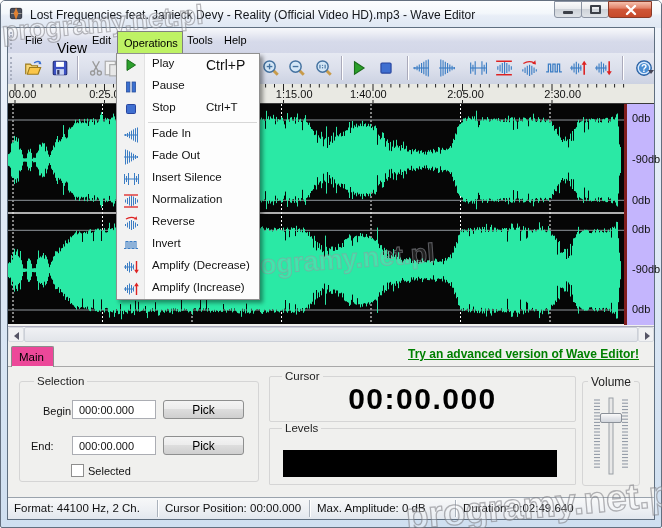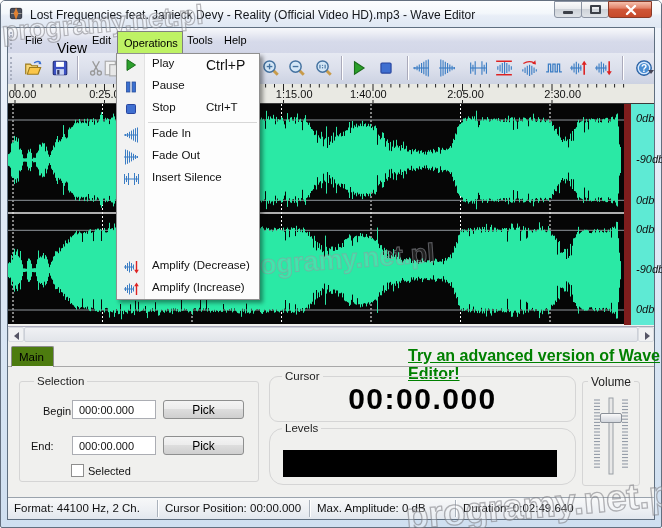--- a/index.html
+++ b/index.html
@@ -275,65 +275,65 @@
       <line x1="0" y1="16" x2="616" y2="16" stroke="#8f959b" stroke-width="1"></line>
       <line x1="0" y1="96.3" x2="616" y2="96.3" stroke="#8f959b" stroke-width="1"></line>
       <line x1="0" y1="109" x2="616" y2="109" stroke="#e9e9e9" stroke-width="1.6"></line>
       <line x1="0" y1="126.3" x2="616" y2="126.3" stroke="#8f959b" stroke-width="1"></line>
       <line x1="0" y1="206" x2="616" y2="206" stroke="#8f959b" stroke-width="1"></line>
 <path d="M0.5 50.1V61.9M1.5 49.6V62.4M2.5 48.3V63.7M3.5 39.5V72.5M4.5 38.1V73.9M5.5 38.3V73.7M6.5 31.9V80.1M7.5 36.7V75.3M8.5 33.2V78.8M9.5 37.7V74.3M10.5 34.4V77.6M11.5 45.5V66.5M12.5 44.6V67.4M13.5 46.0V66.0M14.5 50.4V61.6M15.5 54.2V57.8M16.5 54.4V57.6M17.5 54.3V57.7M18.5 54.2V57.8M19.5 49.4V62.6M20.5 45.7V66.3M21.5 47.7V64.3M22.5 44.8V67.2M23.5 48.9V63.1M24.5 54.8V57.2M25.5 53.6V58.4M26.5 53.8V58.2M27.5 53.8V58.2M28.5 49.3V62.7M29.5 48.4V63.6M30.5 46.6V65.4M31.5 40.5V71.5M32.5 40.6V71.4M33.5 42.6V69.4M34.5 38.7V73.3M35.5 39.5V72.5M36.5 39.2V72.8M37.5 47.3V64.7M38.5 42.6V69.4M39.5 46.6V65.4M40.5 50.5V61.5M41.5 52.8V59.2M42.5 51.0V61.0M43.5 47.3V64.7M44.5 45.9V66.1M45.5 41.6V70.4M46.5 43.3V68.7M47.5 38.2V73.8M48.5 35.2V76.8M49.5 32.0V80.0M50.5 38.1V73.9M51.5 36.3V75.7M52.5 37.3V74.7M53.5 35.2V76.8M54.5 33.0V79.0M55.5 21.1V90.9M56.5 30.1V81.9M57.5 33.2V78.8M58.5 34.4V77.6M59.5 33.5V78.5M60.5 25.5V86.5M61.5 23.5V88.5M62.5 24.7V87.3M63.5 23.3V88.7M64.5 22.8V89.2M65.5 21.3V90.7M66.5 19.3V92.7M67.5 15.8V96.2M68.5 19.2V92.8M69.5 18.2V93.8M70.5 19.2V92.8M71.5 15.0V97.0M72.5 17.4V94.6M73.5 19.2V92.8M74.5 18.3V93.7M75.5 18.8V93.2M76.5 14.9V97.1M77.5 18.7V93.3M78.5 19.3V92.7M79.5 14.6V97.4M80.5 22.0V90.0M81.5 17.4V94.6M82.5 15.4V96.6M83.5 15.3V96.7M84.5 18.0V94.0M85.5 14.2V97.8M86.5 20.7V91.3M87.5 15.3V96.7M88.5 16.3V95.7M89.5 18.7V93.3M90.5 17.4V94.6M91.5 15.2V96.8M92.5 10.8V101.2M93.5 8.2V103.8M94.5 11.0V101.0M95.5 17.3V94.7M96.5 17.4V94.6M97.5 13.8V98.2M98.5 15.9V96.1M99.5 14.2V97.8M100.5 14.9V97.1M101.5 20.1V91.9M102.5 15.5V96.5M103.5 13.7V98.3M104.5 13.5V98.5M105.5 9.6V102.4M106.5 12.4V99.6M107.5 16.3V95.7M108.5 16.2V95.8M109.5 18.7V93.3M110.5 12.4V99.6M111.5 7.2V104.8M112.5 13.5V98.5M113.5 16.4V95.6M114.5 7.2V104.8M115.5 11.6V100.4M116.5 12.0V100.0M117.5 15.5V96.5M118.5 15.1V96.9M119.5 13.7V98.3M120.5 14.6V97.4M121.5 12.1V99.9M122.5 14.5V97.5M123.5 12.2V99.8M124.5 12.2V99.8M125.5 14.3V97.7M126.5 17.0V95.0M127.5 16.2V95.8M128.5 13.0V99.0M129.5 14.8V97.2M130.5 14.4V97.6M131.5 14.6V97.4M132.5 13.3V98.7M133.5 14.5V97.5M134.5 16.0V96.0M135.5 14.9V97.1M136.5 13.6V98.4M137.5 22.8V89.2M138.5 15.0V97.0M139.5 14.1V97.9M140.5 15.0V97.0M141.5 13.0V99.0M142.5 13.4V98.6M143.5 10.7V101.3M144.5 13.1V98.9M145.5 17.3V94.7M146.5 15.8V96.2M147.5 16.8V95.2M148.5 14.7V97.3M149.5 13.6V98.4M150.5 14.6V97.4M151.5 17.5V94.5M152.5 18.5V93.5M153.5 13.4V98.6M154.5 15.7V96.3M155.5 8.5V103.5M156.5 16.0V96.0M157.5 16.5V95.5M158.5 16.6V95.4M159.5 18.1V93.9M160.5 16.0V96.0M161.5 16.5V95.5M162.5 15.6V96.4M163.5 13.2V98.8M164.5 13.3V98.7M165.5 16.9V95.1M166.5 14.3V97.7M167.5 17.5V94.5M168.5 13.6V98.4M169.5 16.9V95.1M170.5 13.6V98.4M171.5 14.7V97.3M172.5 17.9V94.1M173.5 16.1V95.9M174.5 13.5V98.5M175.5 14.2V97.8M176.5 13.9V98.1M177.5 13.9V98.1M178.5 16.5V95.5M179.5 13.5V98.5M180.5 17.5V94.5M181.5 17.0V95.0M182.5 17.4V94.6M183.5 17.2V94.8M184.5 16.7V95.3M185.5 16.7V95.3M186.5 17.3V94.7M187.5 18.1V93.9M188.5 18.1V93.9M189.5 15.4V96.6M190.5 15.8V96.2M191.5 11.8V100.2M192.5 16.0V96.0M193.5 14.0V98.0M194.5 15.6V96.4M195.5 13.2V98.8M196.5 14.0V98.0M197.5 15.0V97.0M198.5 16.4V95.6M199.5 17.5V94.5M200.5 14.5V97.5M201.5 17.4V94.6M202.5 13.9V98.1M203.5 21.2V90.8M204.5 16.9V95.1M205.5 15.8V96.2M206.5 15.8V96.2M207.5 13.2V98.8M208.5 9.6V102.4M209.5 13.1V98.9M210.5 16.2V95.8M211.5 16.0V96.0M212.5 15.4V96.6M213.5 15.4V96.6M214.5 16.6V95.4M215.5 15.9V96.1M216.5 17.8V94.2M217.5 16.7V95.3M218.5 15.1V96.9M219.5 14.5V97.5M220.5 13.3V98.7M221.5 16.1V95.9M222.5 11.1V100.9M223.5 14.4V97.6M224.5 13.4V98.6M225.5 21.2V90.8M226.5 13.5V98.5M227.5 15.0V97.0M228.5 13.3V98.7M229.5 13.4V98.6M230.5 13.0V99.0M231.5 14.0V98.0M232.5 17.4V94.6M233.5 15.7V96.3M234.5 13.2V98.8M235.5 14.2V97.8M236.5 14.0V98.0M237.5 17.4V94.6M238.5 13.6V98.4M239.5 14.6V97.4M240.5 17.0V95.0M241.5 16.0V96.0M242.5 16.0V96.0M243.5 16.2V95.8M244.5 12.2V99.8M245.5 15.3V96.7M246.5 13.7V98.3M247.5 14.0V98.0M248.5 16.8V95.2M249.5 15.9V96.1M250.5 15.6V96.4M251.5 17.1V94.9M252.5 15.7V96.3M253.5 13.6V98.4M254.5 15.7V96.3M255.5 14.8V97.2M256.5 16.6V95.4M257.5 24.8V87.2M258.5 6.8V105.2M259.5 14.9V97.1M260.5 12.3V99.7M261.5 16.0V96.0M262.5 12.5V99.5M263.5 14.4V97.6M264.5 14.7V97.3M265.5 10.8V101.2M266.5 14.8V97.2M267.5 20.3V91.7M268.5 12.9V99.1M269.5 17.4V94.6M270.5 15.0V97.0M271.5 16.0V96.0M272.5 15.8V96.2M273.5 13.3V98.7M274.5 13.8V98.2M275.5 17.1V94.9M276.5 20.4V91.6M277.5 24.4V87.6M278.5 15.7V96.3M279.5 9.1V102.9M280.5 15.6V96.4M281.5 17.6V94.4M282.5 13.6V98.4M283.5 13.1V98.9M284.5 16.5V95.5M285.5 16.9V95.1M286.5 13.1V98.9M287.5 19.7V92.3M288.5 13.4V98.6M289.5 9.5V102.5M290.5 17.8V94.2M291.5 15.8V96.2M292.5 14.8V97.2M293.5 17.9V94.1M294.5 26.2V85.8M295.5 16.4V95.6M296.5 14.4V97.6M297.5 11.1V100.9M298.5 17.9V94.1M299.5 18.6V93.4M300.5 20.8V91.2M301.5 18.7V93.3M302.5 22.9V89.1M303.5 25.0V87.0M304.5 25.5V86.5M305.5 26.9V85.1M306.5 31.1V80.9M307.5 30.6V81.4M308.5 26.5V85.5M309.5 38.8V73.2M310.5 31.3V80.7M311.5 33.5V78.5M312.5 34.8V77.2M313.5 27.8V84.2M314.5 32.7V79.3M315.5 42.3V69.7M316.5 35.4V76.6M317.5 34.2V77.8M318.5 22.4V89.6M319.5 43.9V68.1M320.5 32.9V79.1M321.5 41.0V71.0M322.5 37.6V74.4M323.5 31.8V80.2M324.5 38.8V73.2M325.5 28.5V83.5M326.5 36.6V75.4M327.5 32.7V79.3M328.5 22.8V89.2M329.5 31.3V80.7M330.5 32.3V79.7M331.5 30.3V81.7M332.5 28.9V83.1M333.5 32.4V79.6M334.5 32.0V80.0M335.5 27.7V84.3M336.5 31.9V80.1M337.5 26.8V85.2M338.5 26.2V85.8M339.5 26.2V85.8M340.5 23.5V88.5M341.5 18.0V94.0M342.5 29.0V83.0M343.5 23.7V88.3M344.5 17.0V95.0M345.5 24.3V87.7M346.5 21.3V90.7M347.5 22.8V89.2M348.5 19.7V92.3M349.5 23.4V88.6M350.5 21.5V90.5M351.5 22.2V89.8M352.5 19.6V92.4M353.5 22.1V89.9M354.5 16.8V95.2M355.5 22.2V89.8M356.5 20.1V91.9M357.5 19.4V92.6M358.5 22.8V89.2M359.5 21.9V90.1M360.5 19.8V92.2M361.5 22.3V89.7M362.5 19.9V92.1M363.5 24.0V88.0M364.5 22.7V89.3M365.5 26.2V85.8M366.5 22.3V89.7M367.5 21.6V90.4M368.5 24.1V87.9M369.5 40.8V71.2M370.5 30.6V81.4M371.5 31.9V80.1M372.5 35.3V76.7M373.5 33.8V78.2M374.5 28.3V83.7M375.5 28.9V83.1M376.5 34.0V78.0M377.5 42.7V69.3M378.5 37.2V74.8M379.5 35.4V76.6M380.5 39.0V73.0M381.5 46.5V65.5M382.5 37.9V74.1M383.5 47.1V64.9M384.5 42.6V69.4M385.5 36.4V75.6M386.5 43.9V68.1M387.5 42.6V69.4M388.5 35.8V76.2M389.5 41.4V70.6M390.5 43.5V68.5M391.5 42.0V70.0M392.5 46.6V65.4M393.5 41.0V71.0M394.5 44.0V68.0M395.5 37.6V74.4M396.5 45.3V66.7M397.5 44.7V67.3M398.5 41.8V70.2M399.5 47.5V64.5M400.5 47.5V64.5M401.5 45.9V66.1M402.5 46.0V66.0M403.5 50.2V61.8M404.5 45.2V66.8M405.5 47.4V64.6M406.5 46.1V65.9M407.5 44.9V67.1M408.5 47.8V64.2M409.5 47.6V64.4M410.5 46.5V65.5M411.5 49.6V62.4M412.5 46.9V65.1M413.5 46.3V65.7M414.5 48.7V63.3M415.5 48.0V64.0M416.5 50.3V61.7M417.5 47.5V64.5M418.5 50.7V61.3M419.5 47.9V64.1M420.5 46.2V65.8M421.5 47.6V64.4M422.5 45.8V66.2M423.5 47.8V64.2M424.5 49.3V62.7M425.5 44.9V67.1M426.5 46.2V65.8M427.5 48.5V63.5M428.5 47.5V64.5M429.5 47.8V64.2M430.5 43.0V69.0M431.5 43.7V68.3M432.5 49.7V62.3M433.5 45.8V66.2M434.5 43.8V68.2M435.5 45.5V66.5M436.5 46.0V66.0M437.5 46.2V65.8M438.5 44.6V67.4M439.5 45.6V66.4M440.5 44.9V67.1M441.5 43.7V68.3M442.5 42.0V70.0M443.5 43.7V68.3M444.5 39.2V72.8M445.5 34.8V77.2M446.5 36.0V76.0M447.5 29.5V82.5M448.5 30.4V81.6M449.5 23.1V88.9M450.5 22.2V89.8M451.5 20.4V91.6M452.5 20.0V92.0M453.5 18.7V93.3M454.5 18.3V93.7M455.5 14.5V97.5M456.5 14.5V97.5M457.5 13.8V98.2M458.5 17.0V95.0M459.5 14.6V97.4M460.5 12.4V99.6M461.5 13.9V98.1M462.5 14.6V97.4M463.5 15.7V96.3M464.5 12.4V99.6M465.5 14.7V97.3M466.5 12.3V99.7M467.5 16.7V95.3M468.5 6.7V105.3M469.5 17.1V94.9M470.5 23.2V88.8M471.5 21.0V91.0M472.5 16.6V95.4M473.5 16.3V95.7M474.5 13.2V98.8M475.5 16.6V95.4M476.5 15.5V96.5M477.5 15.6V96.4M478.5 16.3V95.7M479.5 13.0V99.0M480.5 14.8V97.2M481.5 17.5V94.5M482.5 17.1V94.9M483.5 14.9V97.1M484.5 16.2V95.8M485.5 14.8V97.2M486.5 14.5V97.5M487.5 15.6V96.4M488.5 14.7V97.3M489.5 16.7V95.3M490.5 14.0V98.0M491.5 17.0V95.0M492.5 17.4V94.6M493.5 15.8V96.2M494.5 15.8V96.2M495.5 17.9V94.1M496.5 17.7V94.3M497.5 14.2V97.8M498.5 17.9V94.1M499.5 16.3V95.7M500.5 11.7V100.3M501.5 18.2V93.8M502.5 14.1V97.9M503.5 13.3V98.7M504.5 13.4V98.6M505.5 25.9V86.1M506.5 13.5V98.5M507.5 16.4V95.6M508.5 17.4V94.6M509.5 24.9V87.1M510.5 17.5V94.5M511.5 13.6V98.4M512.5 16.9V95.1M513.5 16.6V95.4M514.5 17.3V94.7M515.5 13.5V98.5M516.5 13.7V98.3M517.5 14.2V97.8M518.5 15.5V96.5M519.5 16.4V95.6M520.5 22.3V89.7M521.5 13.8V98.2M522.5 13.2V98.8M523.5 16.2V95.8M524.5 16.9V95.1M525.5 9.7V102.3M526.5 14.3V97.7M527.5 17.3V94.7M528.5 18.0V94.0M529.5 16.9V95.1M530.5 13.2V98.8M531.5 14.9V97.1M532.5 18.2V93.8M533.5 17.4V94.6M534.5 16.0V96.0M535.5 13.7V98.3M536.5 17.1V94.9M537.5 18.1V93.9M538.5 16.4V95.6M539.5 16.4V95.6M540.5 15.3V96.7M541.5 18.3V93.7M542.5 18.2V93.8M543.5 17.3V94.7M544.5 22.0V90.0M545.5 21.1V90.9M546.5 26.6V85.4M547.5 25.0V87.0M548.5 24.7V87.3M549.5 30.2V81.8M550.5 31.7V80.3M551.5 22.8V89.2M552.5 33.5V78.5M553.5 36.0V76.0M554.5 38.0V74.0M555.5 35.2V76.8M556.5 36.8V75.2M557.5 32.6V79.4M558.5 37.1V74.9M559.5 35.5V76.5M560.5 43.4V68.6M561.5 35.0V77.0M562.5 29.6V82.4M563.5 36.9V75.1M564.5 27.0V85.0M565.5 36.7V75.3M566.5 25.0V87.0M567.5 24.6V87.4M568.5 23.2V88.8M569.5 18.2V93.8M570.5 15.9V96.1M571.5 18.7V93.3M572.5 17.8V94.2M573.5 17.3V94.7M574.5 16.7V95.3M575.5 13.1V98.9M576.5 28.4V83.6M577.5 18.4V93.6M578.5 14.9V97.1M579.5 17.9V94.1M580.5 25.4V86.6M581.5 14.9V97.1M582.5 15.9V96.1M583.5 14.4V97.6M584.5 15.0V97.0M585.5 14.9V97.1M586.5 15.5V96.5M587.5 17.5V94.5M588.5 15.8V96.2M589.5 14.3V97.7M590.5 18.7V93.3M591.5 14.1V97.9M592.5 18.0V94.0M593.5 18.4V93.6M594.5 15.4V96.6M595.5 14.8V97.2M596.5 15.5V96.5M597.5 14.3V97.7M598.5 13.8V98.2M599.5 13.9V98.1M600.5 18.7V93.3M601.5 16.9V95.1M602.5 17.4V94.6M603.5 13.1V98.9M604.5 12.7V99.3M605.5 15.2V96.8M606.5 15.9V96.1M607.5 13.5V98.5M608.5 10.4V101.6M609.5 9.5V102.5M610.5 22.5V89.5M611.5 40.4V71.6M612.5 43.0V69.0" stroke="#2ae9a5" stroke-width="1" fill="none"></path>
 <path d="M0.5 159.3V173.1M1.5 158.2V174.2M2.5 158.8V173.6M3.5 151.1V181.3M4.5 155.5V176.9M5.5 147.9V184.5M6.5 144.8V187.6M7.5 150.9V181.5M8.5 147.5V184.9M9.5 145.3V187.1M10.5 152.2V180.2M11.5 153.5V178.9M12.5 147.0V185.4M13.5 156.2V176.2M14.5 160.3V172.1M15.5 164.4V168.0M16.5 164.4V168.0M17.5 164.6V167.8M18.5 164.8V167.6M19.5 156.9V175.5M20.5 154.5V177.9M21.5 154.7V177.7M22.5 156.3V176.1M23.5 159.8V172.6M24.5 164.4V168.0M25.5 164.3V168.1M26.5 164.1V168.3M27.5 164.2V168.2M28.5 160.1V172.3M29.5 155.3V177.1M30.5 146.5V185.9M31.5 153.7V178.7M32.5 152.4V180.0M33.5 153.4V179.0M34.5 151.5V180.9M35.5 149.0V183.4M36.5 154.7V177.7M37.5 151.1V181.3M38.5 152.6V179.8M39.5 155.4V177.0M40.5 159.6V172.8M41.5 163.2V169.2M42.5 160.7V171.7M43.5 157.9V174.5M44.5 156.6V175.8M45.5 152.6V179.8M46.5 151.9V180.5M47.5 147.2V185.2M48.5 147.4V185.0M49.5 147.6V184.8M50.5 149.2V183.2M51.5 143.6V188.8M52.5 147.3V185.1M53.5 144.3V188.1M54.5 143.9V188.5M55.5 140.2V192.2M56.5 142.5V189.9M57.5 136.5V195.9M58.5 139.1V193.3M59.5 139.6V192.8M60.5 135.4V197.0M61.5 138.3V194.1M62.5 132.5V199.9M63.5 133.3V199.1M64.5 131.8V200.6M65.5 131.1V201.3M66.5 129.7V202.7M67.5 128.5V203.9M68.5 126.7V205.7M69.5 130.3V202.1M70.5 129.3V203.1M71.5 127.5V204.9M72.5 128.7V203.7M73.5 129.4V203.0M74.5 137.9V194.5M75.5 128.9V203.5M76.5 128.0V204.4M77.5 129.2V203.2M78.5 127.6V204.8M79.5 129.8V202.6M80.5 127.1V205.3M81.5 125.7V206.7M82.5 125.2V207.2M83.5 128.9V203.5M84.5 128.2V204.2M85.5 137.1V195.3M86.5 127.5V204.9M87.5 125.3V207.1M88.5 125.7V206.7M89.5 124.6V207.8M90.5 124.6V207.8M91.5 126.2V206.2M92.5 124.9V207.5M93.5 137.0V195.4M94.5 126.3V206.1M95.5 126.2V206.2M96.5 124.0V208.4M97.5 128.3V204.1M98.5 128.5V203.9M99.5 128.1V204.3M100.5 124.2V208.2M101.5 118.8V213.6M102.5 125.1V207.3M103.5 124.5V207.9M104.5 124.1V208.3M105.5 126.3V206.1M106.5 119.5V212.9M107.5 123.5V208.9M108.5 127.4V205.0M109.5 125.9V206.5M110.5 122.2V210.2M111.5 122.5V209.9M112.5 132.4V200.0M113.5 117.1V215.3M114.5 125.5V206.9M115.5 122.2V210.2M116.5 126.0V206.4M117.5 124.5V207.9M118.5 124.1V208.3M119.5 122.8V209.6M120.5 126.6V205.8M121.5 125.6V206.8M122.5 132.1V200.3M123.5 123.0V209.4M124.5 123.5V208.9M125.5 125.2V207.2M126.5 121.3V211.1M127.5 135.6V196.8M128.5 126.8V205.6M129.5 125.0V207.4M130.5 134.6V197.8M131.5 124.6V207.8M132.5 125.0V207.4M133.5 125.5V206.9M134.5 126.1V206.3M135.5 127.6V204.8M136.5 125.7V206.7M137.5 130.4V202.0M138.5 123.4V209.0M139.5 118.3V214.1M140.5 124.7V207.7M141.5 124.8V207.6M142.5 126.9V205.5M143.5 124.6V207.8M144.5 128.0V204.4M145.5 125.3V207.1M146.5 124.5V207.9M147.5 134.2V198.2M148.5 126.0V206.4M149.5 126.5V205.9M150.5 120.7V211.7M151.5 121.2V211.2M152.5 124.0V208.4M153.5 126.7V205.7M154.5 126.2V206.2M155.5 124.5V207.9M156.5 123.6V208.8M157.5 126.5V205.9M158.5 124.8V207.6M159.5 127.5V204.9M160.5 127.0V205.4M161.5 123.7V208.7M162.5 123.9V208.5M163.5 127.6V204.8M164.5 122.3V210.1M165.5 127.9V204.5M166.5 126.7V205.7M167.5 127.8V204.6M168.5 125.1V207.3M169.5 127.4V205.0M170.5 124.2V208.2M171.5 125.0V207.4M172.5 124.6V207.8M173.5 136.4V196.0M174.5 125.5V206.9M175.5 126.0V206.4M176.5 127.7V204.7M177.5 126.5V205.9M178.5 127.4V205.0M179.5 125.7V206.7M180.5 124.0V208.4M181.5 125.0V207.4M182.5 125.3V207.1M183.5 124.3V208.1M184.5 121.6V210.8M185.5 127.5V204.9M186.5 128.1V204.3M187.5 128.1V204.3M188.5 125.7V206.7M189.5 125.0V207.4M190.5 126.9V205.5M191.5 128.6V203.8M192.5 137.0V195.4M193.5 124.6V207.8M194.5 126.3V206.1M195.5 127.9V204.5M196.5 126.0V206.4M197.5 127.8V204.6M198.5 137.6V194.8M199.5 124.8V207.6M200.5 128.1V204.3M201.5 125.7V206.7M202.5 123.8V208.6M203.5 125.5V206.9M204.5 126.0V206.4M205.5 124.4V208.0M206.5 126.6V205.8M207.5 124.5V207.9M208.5 126.3V206.1M209.5 125.6V206.8M210.5 124.2V208.2M211.5 125.5V206.9M212.5 126.1V206.3M213.5 124.5V207.9M214.5 124.5V207.9M215.5 132.4V200.0M216.5 127.3V205.1M217.5 126.0V206.4M218.5 123.7V208.7M219.5 126.4V206.0M220.5 125.8V206.6M221.5 127.3V205.1M222.5 125.9V206.5M223.5 127.8V204.6M224.5 124.0V208.4M225.5 125.2V207.2M226.5 127.9V204.5M227.5 125.8V206.6M228.5 124.9V207.5M229.5 123.5V208.9M230.5 123.1V209.3M231.5 123.0V209.4M232.5 125.6V206.8M233.5 119.6V212.8M234.5 127.6V204.8M235.5 124.6V207.8M236.5 127.3V205.1M237.5 123.0V209.4M238.5 132.8V199.6M239.5 123.5V208.9M240.5 124.0V208.4M241.5 122.8V209.6M242.5 123.6V208.8M243.5 127.6V204.8M244.5 126.2V206.2M245.5 122.7V209.7M246.5 125.1V207.3M247.5 126.3V206.1M248.5 127.0V205.4M249.5 127.2V205.2M250.5 126.6V205.8M251.5 127.2V205.2M252.5 124.3V208.1M253.5 123.0V209.4M254.5 122.4V210.0M255.5 124.3V208.1M256.5 126.7V205.7M257.5 126.4V206.0M258.5 123.6V208.8M259.5 124.7V207.7M260.5 124.0V208.4M261.5 126.9V205.5M262.5 126.5V205.9M263.5 125.5V206.9M264.5 127.3V205.1M265.5 126.6V205.8M266.5 123.7V208.7M267.5 124.2V208.2M268.5 126.8V205.6M269.5 125.2V207.2M270.5 124.9V207.5M271.5 124.0V208.4M272.5 125.8V206.6M273.5 125.8V206.6M274.5 126.7V205.7M275.5 123.6V208.8M276.5 127.7V204.7M277.5 136.4V196.0M278.5 125.0V207.4M279.5 123.6V208.8M280.5 125.3V207.1M281.5 133.2V199.2M282.5 125.9V206.5M283.5 123.4V209.0M284.5 124.6V207.8M285.5 123.8V208.6M286.5 124.0V208.4M287.5 132.1V200.3M288.5 121.8V210.6M289.5 128.0V204.4M290.5 125.0V207.4M291.5 124.4V208.0M292.5 127.5V204.9M293.5 125.6V206.8M294.5 128.3V204.1M295.5 123.6V208.8M296.5 125.1V207.3M297.5 128.2V204.2M298.5 128.7V203.7M299.5 127.9V204.5M300.5 131.9V200.5M301.5 127.8V204.6M302.5 132.8V199.6M303.5 132.2V200.2M304.5 134.7V197.7M305.5 143.6V188.8M306.5 131.8V200.6M307.5 136.9V195.5M308.5 146.4V186.0M309.5 138.1V194.3M310.5 143.9V188.5M311.5 139.3V193.1M312.5 145.5V186.9M313.5 141.1V191.3M314.5 148.2V184.2M315.5 147.2V185.2M316.5 152.8V179.6M317.5 131.6V200.8M318.5 142.8V189.6M319.5 146.9V185.5M320.5 151.4V181.0M321.5 144.2V188.2M322.5 145.2V187.2M323.5 142.6V189.8M324.5 142.5V189.9M325.5 146.9V185.5M326.5 146.8V185.6M327.5 143.2V189.2M328.5 145.9V186.5M329.5 145.9V186.5M330.5 139.8V192.6M331.5 143.1V189.3M332.5 143.1V189.3M333.5 143.7V188.7M334.5 139.0V193.4M335.5 143.0V189.4M336.5 135.9V196.5M337.5 135.1V197.3M338.5 135.1V197.3M339.5 134.3V198.1M340.5 133.7V198.7M341.5 130.4V202.0M342.5 131.6V200.8M343.5 136.5V195.9M344.5 141.8V190.6M345.5 134.2V198.2M346.5 132.8V199.6M347.5 132.1V200.3M348.5 131.7V200.7M349.5 138.2V194.2M350.5 132.1V200.3M351.5 132.2V200.2M352.5 129.0V203.4M353.5 132.1V200.3M354.5 129.7V202.7M355.5 132.8V199.6M356.5 133.3V199.1M357.5 132.8V199.6M358.5 130.0V202.4M359.5 132.8V199.6M360.5 134.1V198.3M361.5 131.9V200.5M362.5 133.0V199.4M363.5 134.5V197.9M364.5 133.9V198.5M365.5 135.3V197.1M366.5 136.5V195.9M367.5 136.9V195.5M368.5 135.9V196.5M369.5 123.5V208.9M370.5 139.7V192.7M371.5 144.1V188.3M372.5 141.2V191.2M373.5 141.1V191.3M374.5 145.5V186.9M375.5 151.0V181.4M376.5 143.8V188.6M377.5 146.2V186.2M378.5 145.4V187.0M379.5 153.8V178.6M380.5 147.1V185.3M381.5 153.7V178.7M382.5 154.5V177.9M383.5 151.2V181.2M384.5 152.5V179.9M385.5 145.0V187.4M386.5 152.8V179.6M387.5 150.6V181.8M388.5 155.3V177.1M389.5 152.9V179.5M390.5 148.2V184.2M391.5 154.9V177.5M392.5 153.5V178.9M393.5 155.8V176.6M394.5 158.4V174.0M395.5 156.6V175.8M396.5 155.0V177.4M397.5 155.6V176.8M398.5 154.2V178.2M399.5 155.1V177.3M400.5 155.6V176.8M401.5 153.5V178.9M402.5 154.6V177.8M403.5 159.0V173.4M404.5 156.8V175.6M405.5 159.1V173.3M406.5 155.9V176.5M407.5 156.9V175.5M408.5 158.3V174.1M409.5 155.9V176.5M410.5 159.6V172.8M411.5 158.0V174.4M412.5 157.4V175.0M413.5 158.3V174.1M414.5 154.3V178.1M415.5 156.9V175.5M416.5 158.1V174.3M417.5 157.8V174.6M418.5 158.3V174.1M419.5 156.4V176.0M420.5 156.3V176.1M421.5 156.2V176.2M422.5 158.0V174.4M423.5 157.0V175.4M424.5 156.8V175.6M425.5 161.1V171.3M426.5 156.7V175.7M427.5 154.6V177.8M428.5 155.3V177.1M429.5 157.6V174.8M430.5 158.0V174.4M431.5 157.5V174.9M432.5 157.3V175.1M433.5 157.7V174.7M434.5 155.0V177.4M435.5 160.2V172.2M436.5 156.9V175.5M437.5 153.9V178.5M438.5 156.5V175.9M439.5 154.6V177.8M440.5 153.0V179.4M441.5 153.3V179.1M442.5 150.5V181.9M443.5 154.2V178.2M444.5 148.7V183.7M445.5 148.6V183.8M446.5 142.2V190.2M447.5 143.8V188.6M448.5 138.1V194.3M449.5 139.4V193.0M450.5 131.3V201.1M451.5 130.7V201.7M452.5 126.4V206.0M453.5 127.5V204.9M454.5 125.2V207.2M455.5 128.2V204.2M456.5 125.4V207.0M457.5 126.4V206.0M458.5 126.7V205.7M459.5 127.6V204.8M460.5 124.2V208.2M461.5 132.2V200.2M462.5 124.1V208.3M463.5 125.3V207.1M464.5 127.0V205.4M465.5 129.8V202.6M466.5 123.8V208.6M467.5 126.8V205.6M468.5 125.3V207.1M469.5 123.3V209.1M470.5 125.9V206.5M471.5 123.3V209.1M472.5 124.8V207.6M473.5 128.6V203.8M474.5 122.9V209.5M475.5 125.1V207.3M476.5 123.0V209.4M477.5 127.7V204.7M478.5 119.9V212.5M479.5 125.9V206.5M480.5 127.9V204.5M481.5 127.0V205.4M482.5 123.0V209.4M483.5 120.8V211.6M484.5 127.5V204.9M485.5 127.3V205.1M486.5 123.6V208.8M487.5 123.7V208.7M488.5 127.4V205.0M489.5 124.8V207.6M490.5 125.8V206.6M491.5 125.8V206.6M492.5 126.1V206.3M493.5 127.9V204.5M494.5 124.2V208.2M495.5 125.1V207.3M496.5 124.0V208.4M497.5 124.5V207.9M498.5 124.0V208.4M499.5 137.6V194.8M500.5 127.3V205.1M501.5 124.3V208.1M502.5 125.2V207.2M503.5 119.5V212.9M504.5 119.8V212.6M505.5 123.7V208.7M506.5 125.8V206.6M507.5 125.9V206.5M508.5 123.8V208.6M509.5 119.5V212.9M510.5 123.8V208.6M511.5 122.5V209.9M512.5 136.8V195.6M513.5 127.3V205.1M514.5 126.2V206.2M515.5 122.1V210.3M516.5 126.1V206.3M517.5 123.6V208.8M518.5 134.6V197.8M519.5 133.6V198.8M520.5 123.9V208.5M521.5 126.8V205.6M522.5 126.2V206.2M523.5 127.2V205.2M524.5 128.5V203.9M525.5 126.2V206.2M526.5 125.0V207.4M527.5 127.2V205.2M528.5 127.2V205.2M529.5 125.5V206.9M530.5 125.6V206.8M531.5 118.3V214.1M532.5 123.7V208.7M533.5 126.8V205.6M534.5 122.2V210.2M535.5 126.1V206.3M536.5 125.6V206.8M537.5 127.5V204.9M538.5 128.2V204.2M539.5 127.2V205.2M540.5 122.1V210.3M541.5 126.2V206.2M542.5 126.9V205.5M543.5 131.6V200.8M544.5 130.6V201.8M545.5 131.9V200.5M546.5 131.7V200.7M547.5 135.8V196.6M548.5 134.4V198.0M549.5 150.6V181.8M550.5 138.1V194.3M551.5 137.0V195.4M552.5 148.8V183.6M553.5 148.4V184.0M554.5 148.8V183.6M555.5 148.0V184.4M556.5 144.9V187.5M557.5 145.1V187.3M558.5 155.0V177.4M559.5 144.8V187.6M560.5 153.9V178.5M561.5 152.0V180.4M562.5 139.9V192.5M563.5 151.3V181.1M564.5 141.8V190.6M565.5 134.4V198.0M566.5 134.1V198.3M567.5 133.4V199.0M568.5 130.3V202.1M569.5 128.0V204.4M570.5 122.8V209.6M571.5 129.7V202.7M572.5 128.7V203.7M573.5 127.8V204.6M574.5 126.9V205.5M575.5 126.9V205.5M576.5 125.6V206.8M577.5 125.9V206.5M578.5 125.8V206.6M579.5 125.9V206.5M580.5 126.8V205.6M581.5 128.9V203.5M582.5 129.0V203.4M583.5 129.2V203.2M584.5 127.6V204.8M585.5 126.3V206.1M586.5 125.2V207.2M587.5 128.4V204.0M588.5 126.3V206.1M589.5 124.9V207.5M590.5 126.0V206.4M591.5 128.3V204.1M592.5 126.9V205.5M593.5 126.4V206.0M594.5 127.9V204.5M595.5 128.5V203.9M596.5 124.4V208.0M597.5 127.7V204.7M598.5 128.5V203.9M599.5 127.4V205.0M600.5 125.7V206.7M601.5 127.5V204.9M602.5 124.2V208.2M603.5 133.6V198.8M604.5 122.9V209.5M605.5 123.9V208.5M606.5 122.6V209.8M607.5 124.6V207.8M608.5 117.8V214.6M609.5 118.0V214.4M610.5 134.2V198.2M611.5 148.7V183.7M612.5 157.1V175.3" stroke="#2ae9a5" stroke-width="1" fill="none"></path>
 </svg>
 </div>
 
-<div class="abs" style="left:624px;top:104px;width:30px;height:221px;background:#5eead4;border-left:7px solid #7f1d1d;font-style:italic;">
+<div class="abs" style="left:624px;top:104px;width:30px;height:221px;background:#c4b5fd;border-left:3px solid #7f1d1d;">
 <div style="position:absolute;left:5px;top:8px;font-size:11px;color:#111">0db</div>
     <div style="position:absolute;left:5px;top:49px;font-size:11px;color:#111">-90db</div>
     <div style="position:absolute;left:5px;top:90px;font-size:11px;color:#111">0db</div>
     <div style="position:absolute;left:5px;top:119px;font-size:11px;color:#111">0db</div>
     <div style="position:absolute;left:5px;top:159px;font-size:11px;color:#111">-90db</div>
     <div style="position:absolute;left:5px;top:199px;font-size:11px;color:#111">0db</div>
 </div>
 
 <div class="abs" style="left:8px;top:326px;width:646px;height:16px;background:#f0f1f4;border-top:1px solid #aab;">
   <div class="abs" style="left:0;top:0;width:16px;height:15px;background:#f0f1f3;border:1px solid #d8dbe0;border-radius:2px">
     <div class="abs" style="left:5px;top:4px;width:0;height:0;border-top:4px solid transparent;border-bottom:4px solid transparent;border-right:5px solid #556;"></div>
     </div>
   <div class="abs" style="right:0;top:0;width:16px;height:15px;background:#f0f1f3;border:1px solid #d8dbe0;border-radius:2px">
     <div class="abs" style="left:6px;top:4px;width:0;height:0;border-top:4px solid transparent;border-bottom:4px solid transparent;border-left:5px solid #556;"></div>
     </div>
   <div class="abs" style="left:16px;right:16px;top:0;height:15px;background:linear-gradient(180deg,#f0f1f4,#e2e5ea);border:1px solid #ccd0d8;border-radius:2px"></div>
 </div>
 
 <div class="abs" style="left:8px;top:342px;width:646px;height:155px;background:#f0f0ee;"></div>
 <div class="abs" style="left:8px;top:366px;width:646px;height:1px;background:#a8a8a8"></div>
-<div class="abs" style="left:3px;top:346px;width:43px;height:21px;background:#4d7c0f;border:1px solid #8c8c8c;border-bottom:none;border-radius:2px 2px 0 0;left:11px;">
+<div class="abs" style="left:3px;top:346px;width:43px;height:21px;background:#ec4899;border:1px solid #8c8c8c;border-bottom:none;border-radius:2px 2px 0 0;left:11px;">
   <span class="abs" style="left:7px;top:4px;font-size:11.5px;color:#000">Main</span>
   </div>
 <div class="abs" style="left:12px;top:366px;width:41px;height:2px;background:#f0f0ee"></div>
-<a class="abs" style="left:408px;top:347px;font-size:16px;font-weight:bold;color:#008000;text-decoration:underline">Try an advanced version of Wave Editor!</a>
+<a class="abs" style="left:408px;top:347px;font-size:12px;font-weight:bold;color:#008000;text-decoration:underline">Try an advanced version of Wave Editor!</a>
 
 <div class="abs" style="left:19px;top:381px;width:240px;height:101px;border:1px solid #d5d5d5;border-radius:3px;">
   <span class="abs" style="left:14px;top:-7px;background:#f0f0ee;padding:0 3px;font-size:11.5px;color:#222">Selection</span>
   <span class="abs" style="left:23px;top:23px;font-size:11px;color:#111">Begin:</span>
   <div class="abs" style="left:52px;top:18px;width:84px;height:19px;background:#fff;border:1px solid #abadb3;font-size:11px;color:#111;padding:3px 0 0 6px;">000:00.000</div>
   <div class="abs" style="left:143px;top:18px;width:81px;height:19px;background:linear-gradient(180deg,#f4f4f4,#ececec 45%,#dddddd 50%,#cfcfcf);border:1px solid #8e8f8f;border-radius:3px;text-align:center;font-size:12px;color:#000;padding-top:2px;">Pick</div>
   <span class="abs" style="left:11px;top:58px;font-size:11px;color:#111">End:</span>
   <div class="abs" style="left:52px;top:54px;width:84px;height:19px;background:#fff;border:1px solid #abadb3;font-size:11px;color:#111;padding:3px 0 0 6px;">000:00.000</div>
   <div class="abs" style="left:143px;top:54px;width:81px;height:19px;background:linear-gradient(180deg,#f4f4f4,#ececec 45%,#dddddd 50%,#cfcfcf);border:1px solid #8e8f8f;border-radius:3px;text-align:center;font-size:12px;color:#000;padding-top:2px;">Pick</div>
   <div class="abs" style="left:51px;top:82px;width:13px;height:13px;background:#fff;border:1px solid #8e8e8e;"></div>
   <span class="abs" style="left:68px;top:83px;font-size:11px;color:#111">Selected</span>
 </div>
 
-<div class="abs" style="left:269px;top:376px;width:307px;height:46px;border:1px solid #d5d5d5;border-radius:9px;">
+<div class="abs" style="left:269px;top:376px;width:307px;height:46px;border:1px solid #d5d5d5;border-radius:2px;">
   <span class="abs" style="left:12px;top:-7px;background:#f0f0ee;padding:0 3px;font-size:11.5px;color:#222">Cursor</span>
   <div class="abs" style="left:0;right:0;top:5px;text-align:center;font-size:30px;font-weight:bold;color:#000;letter-spacing:1.5px;">00:00.000</div>
 </div>
 
-<div class="abs" style="left:269px;top:428px;width:307px;height:57px;border:1px solid #d5d5d5;border-radius:14px;">
+<div class="abs" style="left:269px;top:428px;width:307px;height:57px;border:1px solid #d5d5d5;border-radius:1px;">
   <span class="abs" style="left:12px;top:-7px;background:#f0f0ee;padding:0 3px;font-size:11.5px;color:#222">Levels</span>
   <div class="abs" style="left:13px;top:21px;width:274px;height:27px;background:#000;"></div>
 </div>
 
 <div class="abs" style="left:582px;top:381px;width:58px;height:105px;border:1px solid #d5d5d5;border-radius:3px;">
   <span class="abs" style="left:5px;top:-7px;background:#f0f0ee;padding:0 3px;font-size:12px;color:#222">Volume</span>
   <svg width="56" height="106" viewBox="0 0 56 106" style="position:absolute;left:0;top:0">
       <line x1="11" y1="18" x2="17" y2="18" stroke="#8a93a0" stroke-width="1"></line>
       <line x1="11" y1="21.2" x2="17" y2="21.2" stroke="#8a93a0" stroke-width="1"></line>
       <line x1="11" y1="24.4" x2="17" y2="24.4" stroke="#8a93a0" stroke-width="1"></line>
@@ -451,20 +451,54 @@
         <line x1="1" y1="8" x2="15" y2="8" stroke="#3b7dc4" stroke-width="1"></line>
         <line x1="1.5" y1="3" x2="1.5" y2="13" stroke="#3b7dc4" stroke-width="1"></line>
         <line x1="3.5" y1="5" x2="3.5" y2="11" stroke="#3b7dc4" stroke-width="1"></line>
         <line x1="5.5" y1="2" x2="5.5" y2="14" stroke="#3b7dc4" stroke-width="1"></line>
         <line x1="11.5" y1="2" x2="11.5" y2="14" stroke="#3b7dc4" stroke-width="1"></line>
         <line x1="13.5" y1="5" x2="13.5" y2="11" stroke="#3b7dc4" stroke-width="1"></line>
         <line x1="15.5" y1="3" x2="15.5" y2="13" stroke="#3b7dc4" stroke-width="1"></line>
       </svg>
       <span style="position:absolute;left:35px;top:3px;font-size:11.5px;color:#111">Insert Silence</span>
     </div>
+    <div style="position:absolute;left:0;top:136px;width:100%;height:22px">
+      <svg style="position:absolute;left:6px;top:3px" width="16" height="16" viewBox="0 0 16 16">
+        <line x1="2.5" y1="6.5" x2="2.5" y2="9.5" stroke="#3b7dc4" stroke-width="1"></line>
+        <line x1="4.5" y1="5" x2="4.5" y2="11" stroke="#3b7dc4" stroke-width="1"></line>
+        <line x1="6.5" y1="3.5" x2="6.5" y2="12.5" stroke="#3b7dc4" stroke-width="1"></line>
+        <line x1="8.5" y1="2.5" x2="8.5" y2="13.5" stroke="#3b7dc4" stroke-width="1"></line>
+        <line x1="10.5" y1="3.5" x2="10.5" y2="12.5" stroke="#3b7dc4" stroke-width="1"></line>
+        <line x1="12.5" y1="5" x2="12.5" y2="11" stroke="#3b7dc4" stroke-width="1"></line>
+        <line x1="14.5" y1="6.5" x2="14.5" y2="9.5" stroke="#3b7dc4" stroke-width="1"></line>
+        <line x1="1" y1="2" x2="15" y2="2" stroke="#d22" stroke-width="1.3"></line>
+        <line x1="1" y1="14" x2="15" y2="14" stroke="#d22" stroke-width="1.3"></line>
+      </svg>
+      <span style="position:absolute;left:35px;top:3px;font-size:11.5px;color:#111">Normalization</span>
+    </div>
+    <div style="position:absolute;left:0;top:158px;width:100%;height:22px">
+      <svg style="position:absolute;left:6px;top:3px" width="16" height="16" viewBox="0 0 16 16">
+        <line x1="2.5" y1="9" x2="2.5" y2="11" stroke="#3b7dc4" stroke-width="1"></line>
+        <line x1="4.5" y1="7.5" x2="4.5" y2="12.5" stroke="#3b7dc4" stroke-width="1"></line>
+        <line x1="6.5" y1="6" x2="6.5" y2="14" stroke="#3b7dc4" stroke-width="1"></line>
+        <line x1="8.5" y1="5" x2="8.5" y2="15" stroke="#3b7dc4" stroke-width="1"></line>
+        <line x1="10.5" y1="6" x2="10.5" y2="14" stroke="#3b7dc4" stroke-width="1"></line>
+        <line x1="12.5" y1="7.5" x2="12.5" y2="12.5" stroke="#3b7dc4" stroke-width="1"></line>
+        <line x1="14.5" y1="9" x2="14.5" y2="11" stroke="#3b7dc4" stroke-width="1"></line>
+        <path d="M3 4 Q8 1 12.5 3.5" fill="none" stroke="#d22" stroke-width="1.2"></path>
+        <polygon points="13.6,1.2 14.2,4.8 10.9,4.2" fill="#d22"></polygon>
+      </svg>
+      <span style="position:absolute;left:35px;top:3px;font-size:11.5px;color:#111">Reverse</span>
+    </div>
+    <div style="position:absolute;left:0;top:180px;width:100%;height:22px">
+      <svg style="position:absolute;left:6px;top:3px" width="16" height="16" viewBox="0 0 16 16">
+        <path d="M1 11.5 H3 V4.5 H5 V11.5 H7 V4.5 H9 V11.5 H11 V4.5 H13 V11.5 H15" fill="none" stroke="#3b7dc4" stroke-width="1.1"></path>
+      </svg>
+      <span style="position:absolute;left:35px;top:3px;font-size:11.5px;color:#111">Invert</span>
+    </div>
     <div style="position:absolute;left:0;top:202px;width:100%;height:22px">
       <svg style="position:absolute;left:6px;top:3px" width="16" height="16" viewBox="0 0 16 16">
         <line x1="1" y1="8" x2="11" y2="8" stroke="#3b7dc4" stroke-width="1"></line>
         <line x1="2.5" y1="6" x2="2.5" y2="10" stroke="#3b7dc4" stroke-width="1"></line>
         <line x1="4.5" y1="4" x2="4.5" y2="12" stroke="#3b7dc4" stroke-width="1"></line>
         <line x1="6.5" y1="2.5" x2="6.5" y2="13.5" stroke="#3b7dc4" stroke-width="1"></line>
         <line x1="8.5" y1="4" x2="8.5" y2="12" stroke="#3b7dc4" stroke-width="1"></line>
         <line x1="10.5" y1="5.5" x2="10.5" y2="10.5" stroke="#3b7dc4" stroke-width="1"></line>
         <line x1="13.5" y1="2" x2="13.5" y2="12" stroke="#d22" stroke-width="1.4"></line>
         <polygon points="13.5,14.5 11.2,10.8 15.8,10.8" fill="#d22"></polygon>

